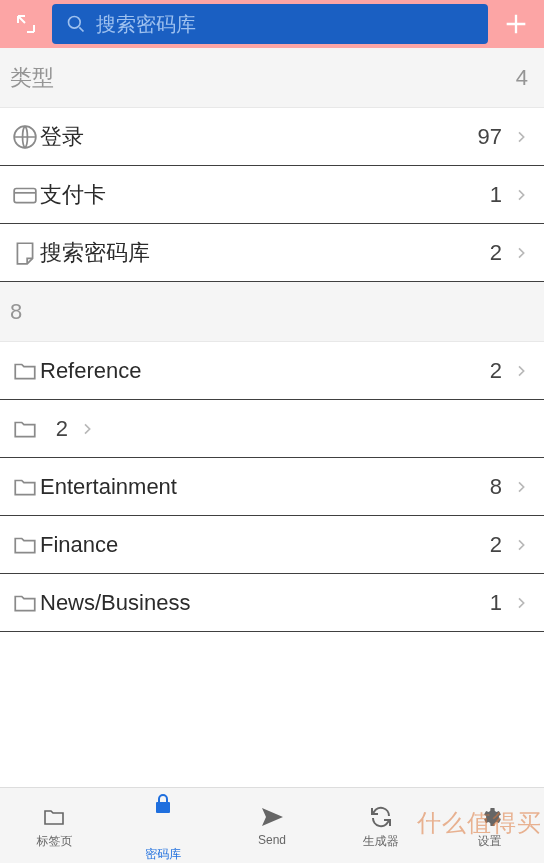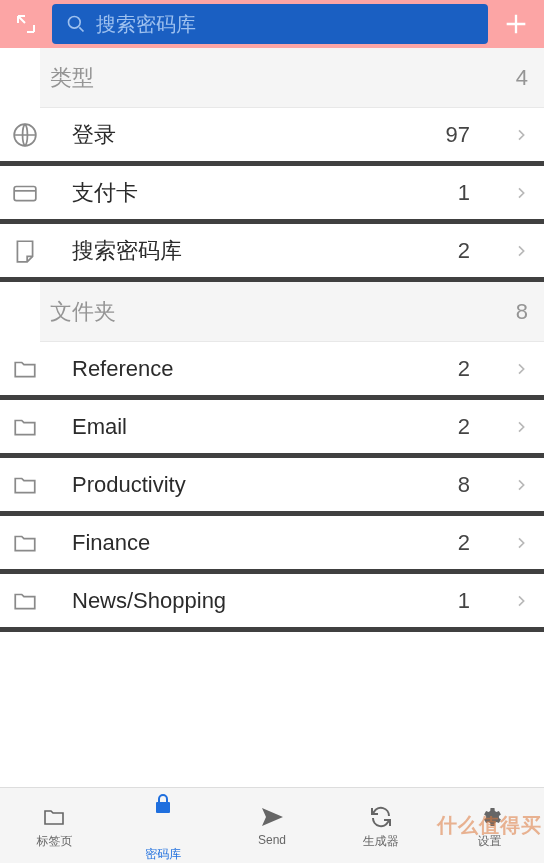--- a/index.html
+++ b/index.html
@@ -4,33 +4,33 @@
   <style>
     * { margin: 0; padding: 0; box-sizing: border-box; }
     body { font-family: -apple-system, "Segoe UI", Arial, sans-serif; width: 544px; height: 863px; background: #fff; overflow: hidden; position: relative; }
     .header { background: #fca5a5; height: 48px; display: flex; align-items: center; padding: 8px 8px; gap: 8px; }
     .expand-btn { width: 36px; height: 36px; display: flex; align-items: center; justify-content: center; color: #fff; }
     .search { flex: 1; background: #1a5fc2; border-radius: 4px; height: 40px; display: flex; align-items: center; padding: 0 14px; gap: 10px; }
     .search-icon { color: #9ec1ef; }
     .search-input { flex: 1; background: transparent; border: none; outline: none; color: #fff; font-size: 20px; }
     .search-input::placeholder { color: #9ec1ef; }
     .add-btn { width: 40px; height: 40px; display: flex; align-items: center; justify-content: center; color: #fff; }
-    .section-header { height: 60px; display: flex; align-items: center; justify-content: space-between; padding: 0 16px 0 10px; background: #f5f5f5; border-bottom: 1px solid #e8e8e8; margin-left: 40px; }
+    .section-header { height: 60px; display: flex; align-items: center; justify-content: space-between; padding: 0 16px 0 10px; background: #f5f5f5; border-bottom: 1px solid #e8e8e8; }
     .section-title { font-size: 22px; color: #959595; }
     .section-count { font-size: 22px; color: #959595; }
-    .row { height: 58px; display: flex; align-items: center; padding: 0 10px; border-bottom: 5px solid #404040; gap: 32px; }
+    .row { height: 58px; display: flex; align-items: center; padding: 0 10px; border-bottom: 1px solid #404040; gap: 0; }
     .row-icon { width: 30px; height: 30px; display: flex; align-items: center; justify-content: center; color: #8a8a8a; flex-shrink: 0; }
     .row-label { flex: 1; font-size: 22px; color: #2b2b2b; }
     .row-count { font-size: 22px; color: #444; min-width: 28px; text-align: right; }
     .chevron { width: 26px; height: 26px; display: flex; align-items: center; justify-content: center; color: #b8b8b8; margin-left: 6px; }
     .bottom-nav { position: absolute; bottom: 0; left: 0; right: 0; height: 76px; background: #f5f5f5; border-top: 1px solid #ddd; display: flex; }
     .nav-item { flex: 1; display: flex; flex-direction: column; align-items: center; justify-content: center; gap: 2px; color: #666; }
     .nav-item.active { color: #1f6fde; gap: 28px; }
     .nav-label { font-size: 12px; margin-top: 2px; overflow: hidden; max-height: 14px; }
-    .watermark { position: absolute; right: 2px; bottom: 24px; font-size: 20px; color: rgba(220,120,60,0.55); font-weight: 700; letter-spacing: 1px; text-align: right; }
+    .watermark { position: absolute; right: 2px; bottom: 24px; font-size: 24px; color: rgba(220,120,60,0.55); font-weight: 400; letter-spacing: 1px; text-align: right; }
     .list { overflow: hidden; }
   </style>
 </head>
 <body>
 
 <div class="header">
   <div class="expand-btn">
     <svg width="24" height="24" viewBox="0 0 24 24" fill="none" stroke="currentColor" stroke-width="2">
         <path d="M4 4v7M4 4h7M4 4l7 7M20 20v-7M20 20h-7"></path>
       </svg>
@@ -96,21 +96,20 @@
     <span class="row-count">2</span>
     <div class="chevron">
         <svg width="16" height="16" viewBox="0 0 24 24" fill="none" stroke="currentColor" stroke-width="2.5">
           <path d="M9 5l7 7-7 7"></path>
         </svg>
       </div>
   </div>
 </div>
 
 <div class="section-header">
-  <span class="section-title">文件夹</span>
   <span class="section-count">8</span>
 </div>
 
 <div class="list" id="folders-list">
     <div class="row">
       <div class="row-icon">
         <svg width="26" height="26" viewBox="0 0 24 24" fill="none" stroke="currentColor" stroke-width="1.6">
           <path d="M3 6h6l2 2h10v11H3z"></path>
         </svg>
       </div>
@@ -121,35 +120,34 @@
           <path d="M9 5l7 7-7 7"></path>
         </svg>
       </div>
     </div>
     <div class="row">
       <div class="row-icon">
         <svg width="26" height="26" viewBox="0 0 24 24" fill="none" stroke="currentColor" stroke-width="1.6">
           <path d="M3 6h6l2 2h10v11H3z"></path>
         </svg>
       </div>
-      <span class="row-label">Email</span>
       <span class="row-count">2</span>
       <div class="chevron">
         <svg width="16" height="16" viewBox="0 0 24 24" fill="none" stroke="currentColor" stroke-width="2.5">
           <path d="M9 5l7 7-7 7"></path>
         </svg>
       </div>
     </div>
     <div class="row">
       <div class="row-icon">
         <svg width="26" height="26" viewBox="0 0 24 24" fill="none" stroke="currentColor" stroke-width="1.6">
           <path d="M3 6h6l2 2h10v11H3z"></path>
         </svg>
       </div>
-      <span class="row-label">Productivity</span>
+      <span class="row-label">Entertainment</span>
       <span class="row-count">8</span>
       <div class="chevron">
         <svg width="16" height="16" viewBox="0 0 24 24" fill="none" stroke="currentColor" stroke-width="2.5">
           <path d="M9 5l7 7-7 7"></path>
         </svg>
       </div>
     </div>
     <div class="row">
       <div class="row-icon">
         <svg width="26" height="26" viewBox="0 0 24 24" fill="none" stroke="currentColor" stroke-width="1.6">
@@ -163,21 +161,21 @@
           <path d="M9 5l7 7-7 7"></path>
         </svg>
       </div>
     </div>
     <div class="row">
       <div class="row-icon">
         <svg width="26" height="26" viewBox="0 0 24 24" fill="none" stroke="currentColor" stroke-width="1.6">
           <path d="M3 6h6l2 2h10v11H3z"></path>
         </svg>
       </div>
-      <span class="row-label">News/Shopping</span>
+      <span class="row-label">News/Business</span>
       <span class="row-count">1</span>
       <div class="chevron">
         <svg width="16" height="16" viewBox="0 0 24 24" fill="none" stroke="currentColor" stroke-width="2.5">
           <path d="M9 5l7 7-7 7"></path>
         </svg>
       </div>
     </div>
   </div>
 
 <div class="bottom-nav">

